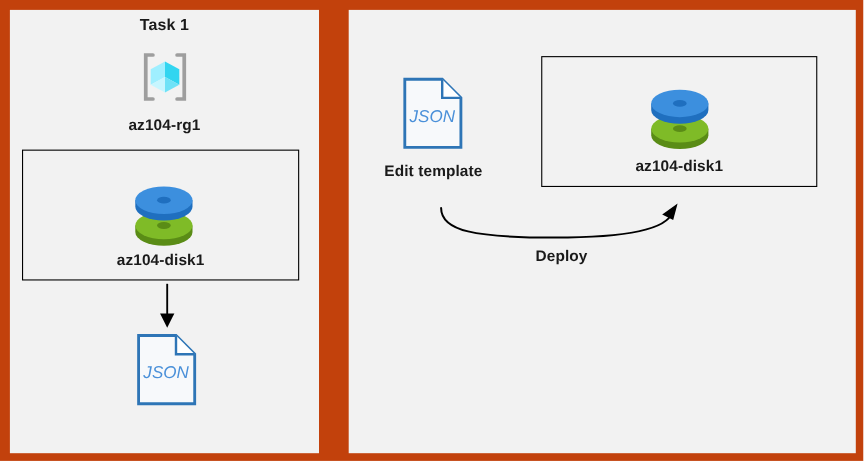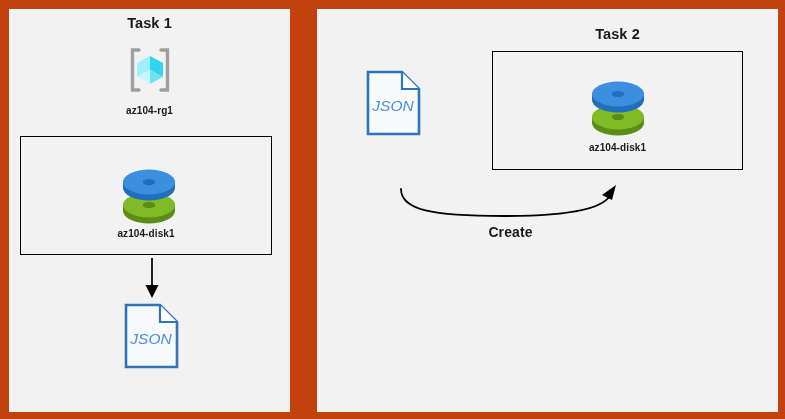--- a/index.html
+++ b/index.html
@@ -33,21 +33,21 @@
     position: absolute;
     font-size: 14.5px;
     font-weight: bold;
     color: #1a1a1a;
     letter-spacing: 0.1px;
     white-space: nowrap;
     text-align: center;
   }
   .node-label {
     position: absolute;
-    font-size: 10px;
+    font-size: 14px;
     font-weight: bold;
     color: #1a1a1a;
     letter-spacing: 0.1px;
     white-space: nowrap;
     text-align: center;
   }
   .edge-label {
     position: absolute;
     font-size: 14px;
     font-weight: bold;
@@ -132,30 +132,30 @@
     <svg width="55" height="66" viewBox="0 0 55 66" aria-hidden="true">
       <path d="M2 2 L36 2 L53 19 L53 64 L2 64 Z" fill="#f7f9fb" stroke="#2E75B6" stroke-width="2.6" stroke-linejoin="miter"></path>
       <path d="M36 2 L36 19 L53 19" fill="#ffffff" stroke="#2E75B6" stroke-width="2.2" stroke-linejoin="miter"></path>
       <text x="27" y="41" text-anchor="middle" font-family="'Liberation Sans', sans-serif" font-size="15.5" fill="#4A90D9">JSON</text>
     </svg>
   </div>
 
 
   <div class="panel" id="panel-right"></div>
 
-  <div class="task-title" id="title-task2" style="left:492px; top:26px; width:251px;">Task 2</div>
 
   <div class="icon" id="icon-json-2" style="left:366px; top:70px;">
     <svg width="55" height="66" viewBox="0 0 55 66" aria-hidden="true">
       <path d="M2 2 L36 2 L53 19 L53 64 L2 64 Z" fill="#f7f9fb" stroke="#2E75B6" stroke-width="2.6" stroke-linejoin="miter"></path>
       <path d="M36 2 L36 19 L53 19" fill="#ffffff" stroke="#2E75B6" stroke-width="2.2" stroke-linejoin="miter"></path>
       <text x="27" y="41" text-anchor="middle" font-family="'Liberation Sans', sans-serif" font-size="15.5" fill="#4A90D9">JSON</text>
     </svg>
   </div>
 
+  <div class="node-label" id="label-edit-template" style="left:330px; top:147px; width:128px;">Edit template</div>
 
   <div class="group-box" id="box-task2"></div>
 
   <div class="icon" id="icon-disk-2" style="left:590px; top:78px;">
     <svg width="56" height="62" viewBox="0 0 56 62" aria-hidden="true">
       <path d="M2 39 L2 45 A26 12.5 0 0 0 54 45 L54 39 Z" fill="#5A8C16"></path>
       <ellipse cx="28" cy="39" rx="26" ry="12.5" fill="#7FBB27"></ellipse>
       <ellipse cx="28" cy="39" rx="6.2" ry="3.1" fill="#5A8C16"></ellipse>
       <path d="M2 16 L2 22 A26 12.5 0 0 0 54 22 L54 16 Z" fill="#1F6FBF"></path>
       <ellipse cx="28" cy="16" rx="26" ry="12.5" fill="#3C8FDE"></ellipse>
@@ -163,15 +163,15 @@
     </svg>
   </div>
 
   <div class="node-label" id="label-disk-2" style="left:492px; top:142px; width:251px;">az104-disk1</div>
 
   <svg class="connector" id="arrow-deploy" style="left:392px; top:182px;" width="235" height="40" viewBox="0 0 235 40">
     <path d="M9 7 C 9 28, 40 34, 112 34 C 186 34, 215 25, 219 11" fill="none" stroke="#000000" stroke-width="1.8" stroke-linecap="round"></path>
     <polygon points="224,3 210,13 220,18" fill="#000000"></polygon>
   </svg>
 
-  <div class="edge-label" id="label-deploy" style="left:398px; top:224px; width:225px;">Create</div>
+  <div class="edge-label" id="label-deploy" style="left:398px; top:224px; width:225px;">Deploy</div>
 
 </div>
 
 </body></html>

